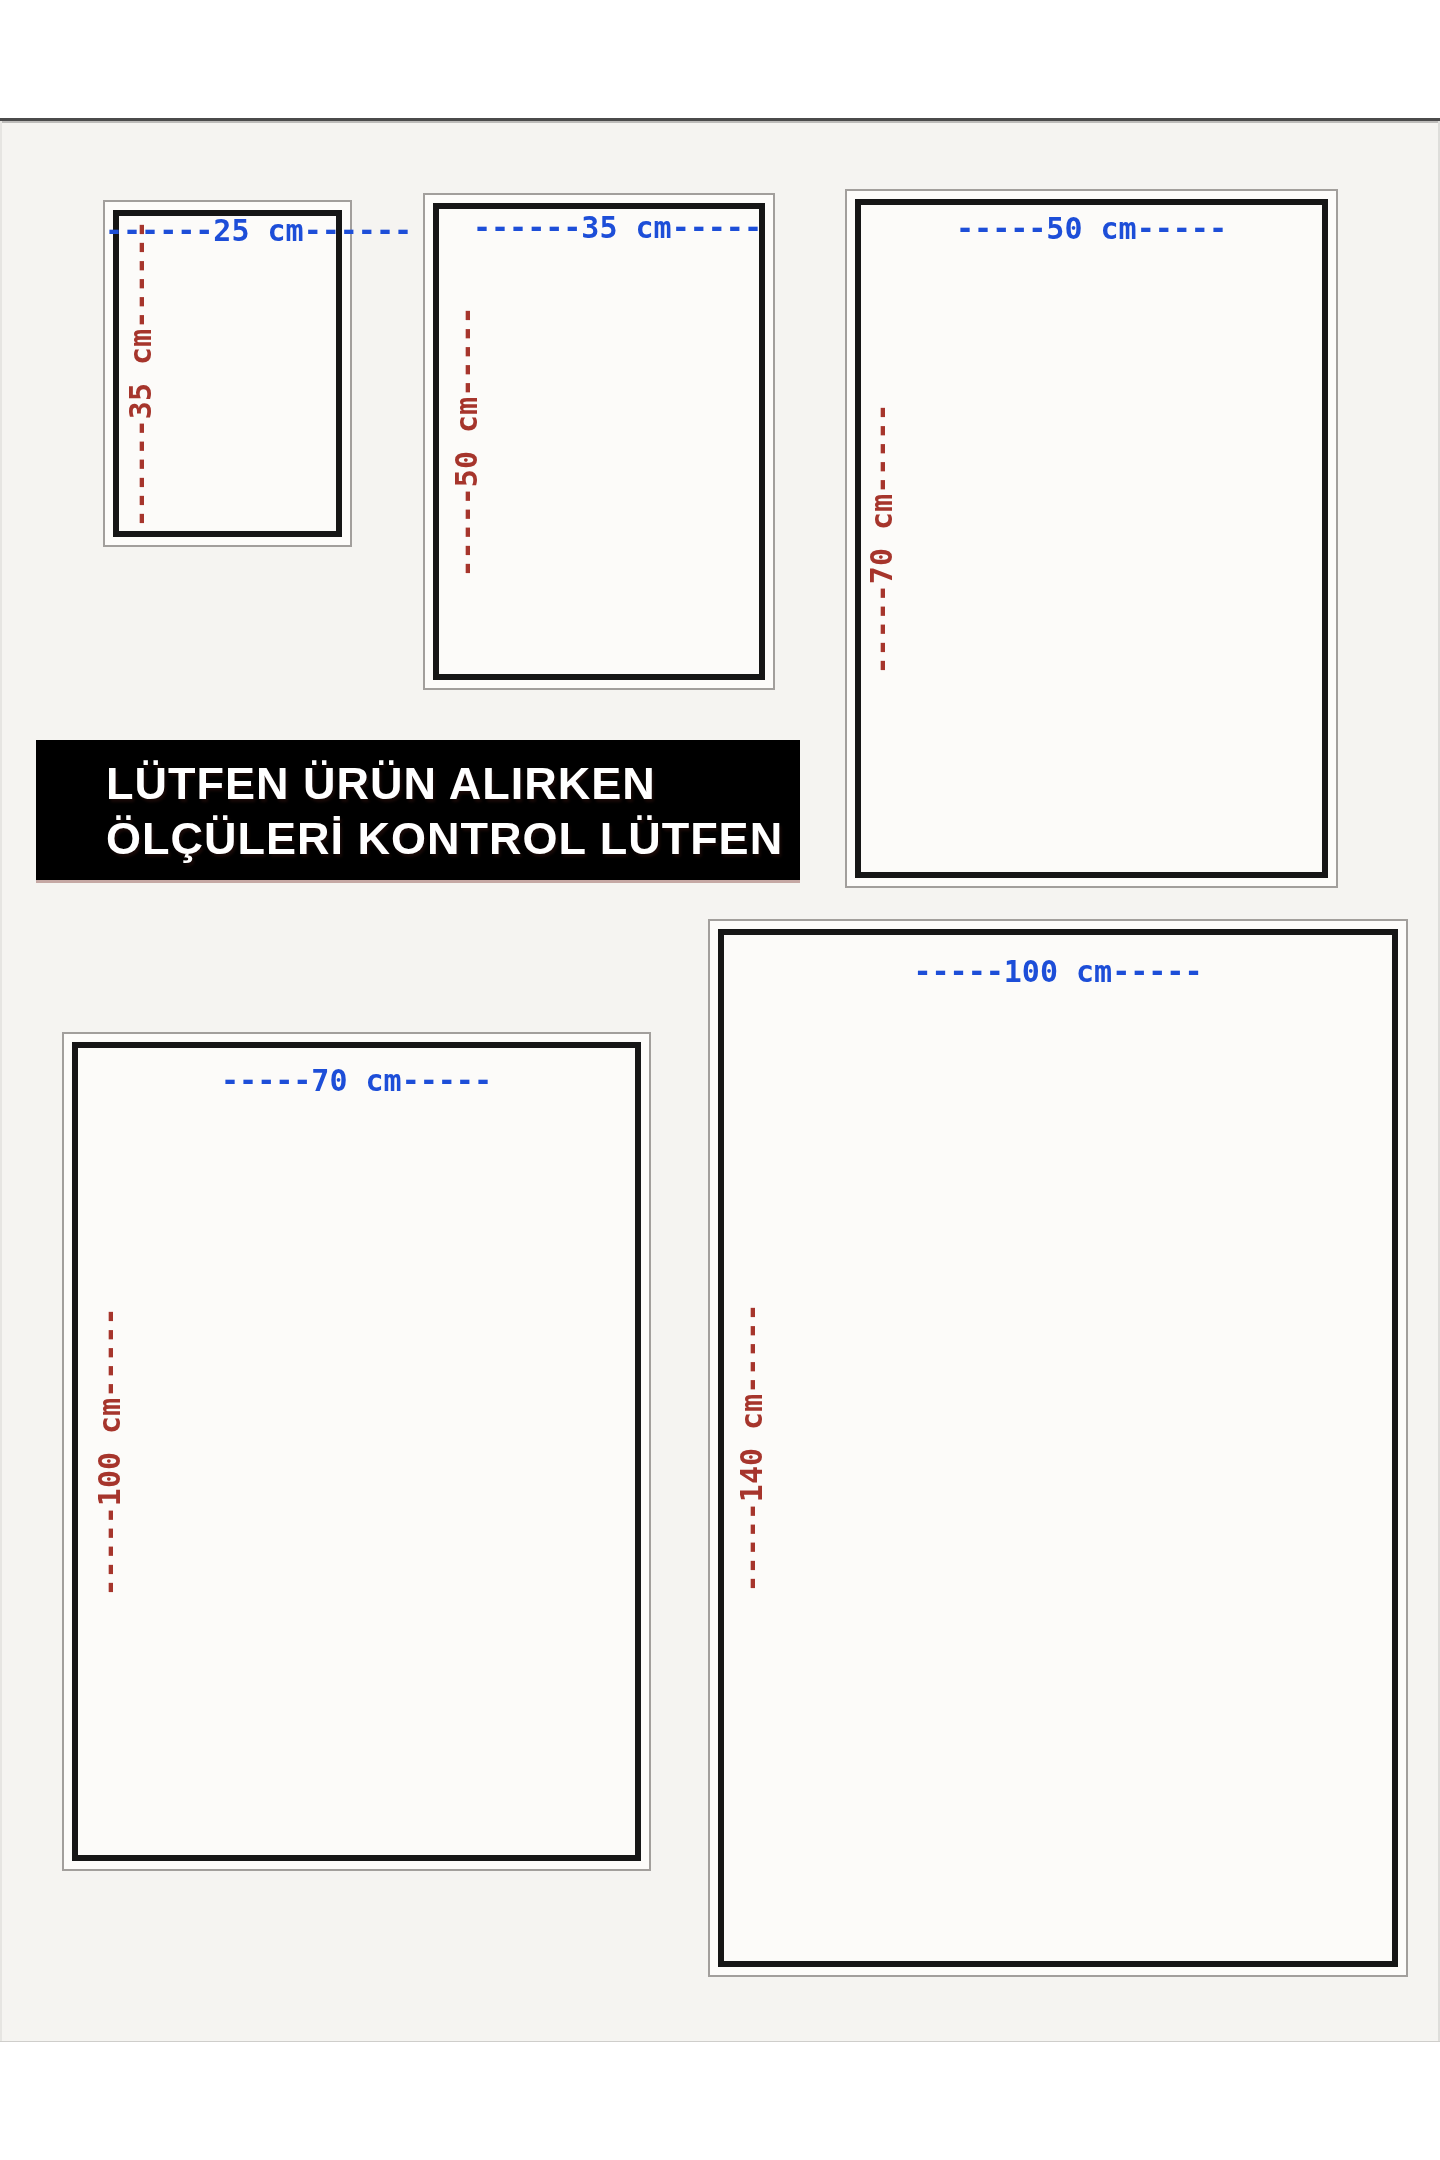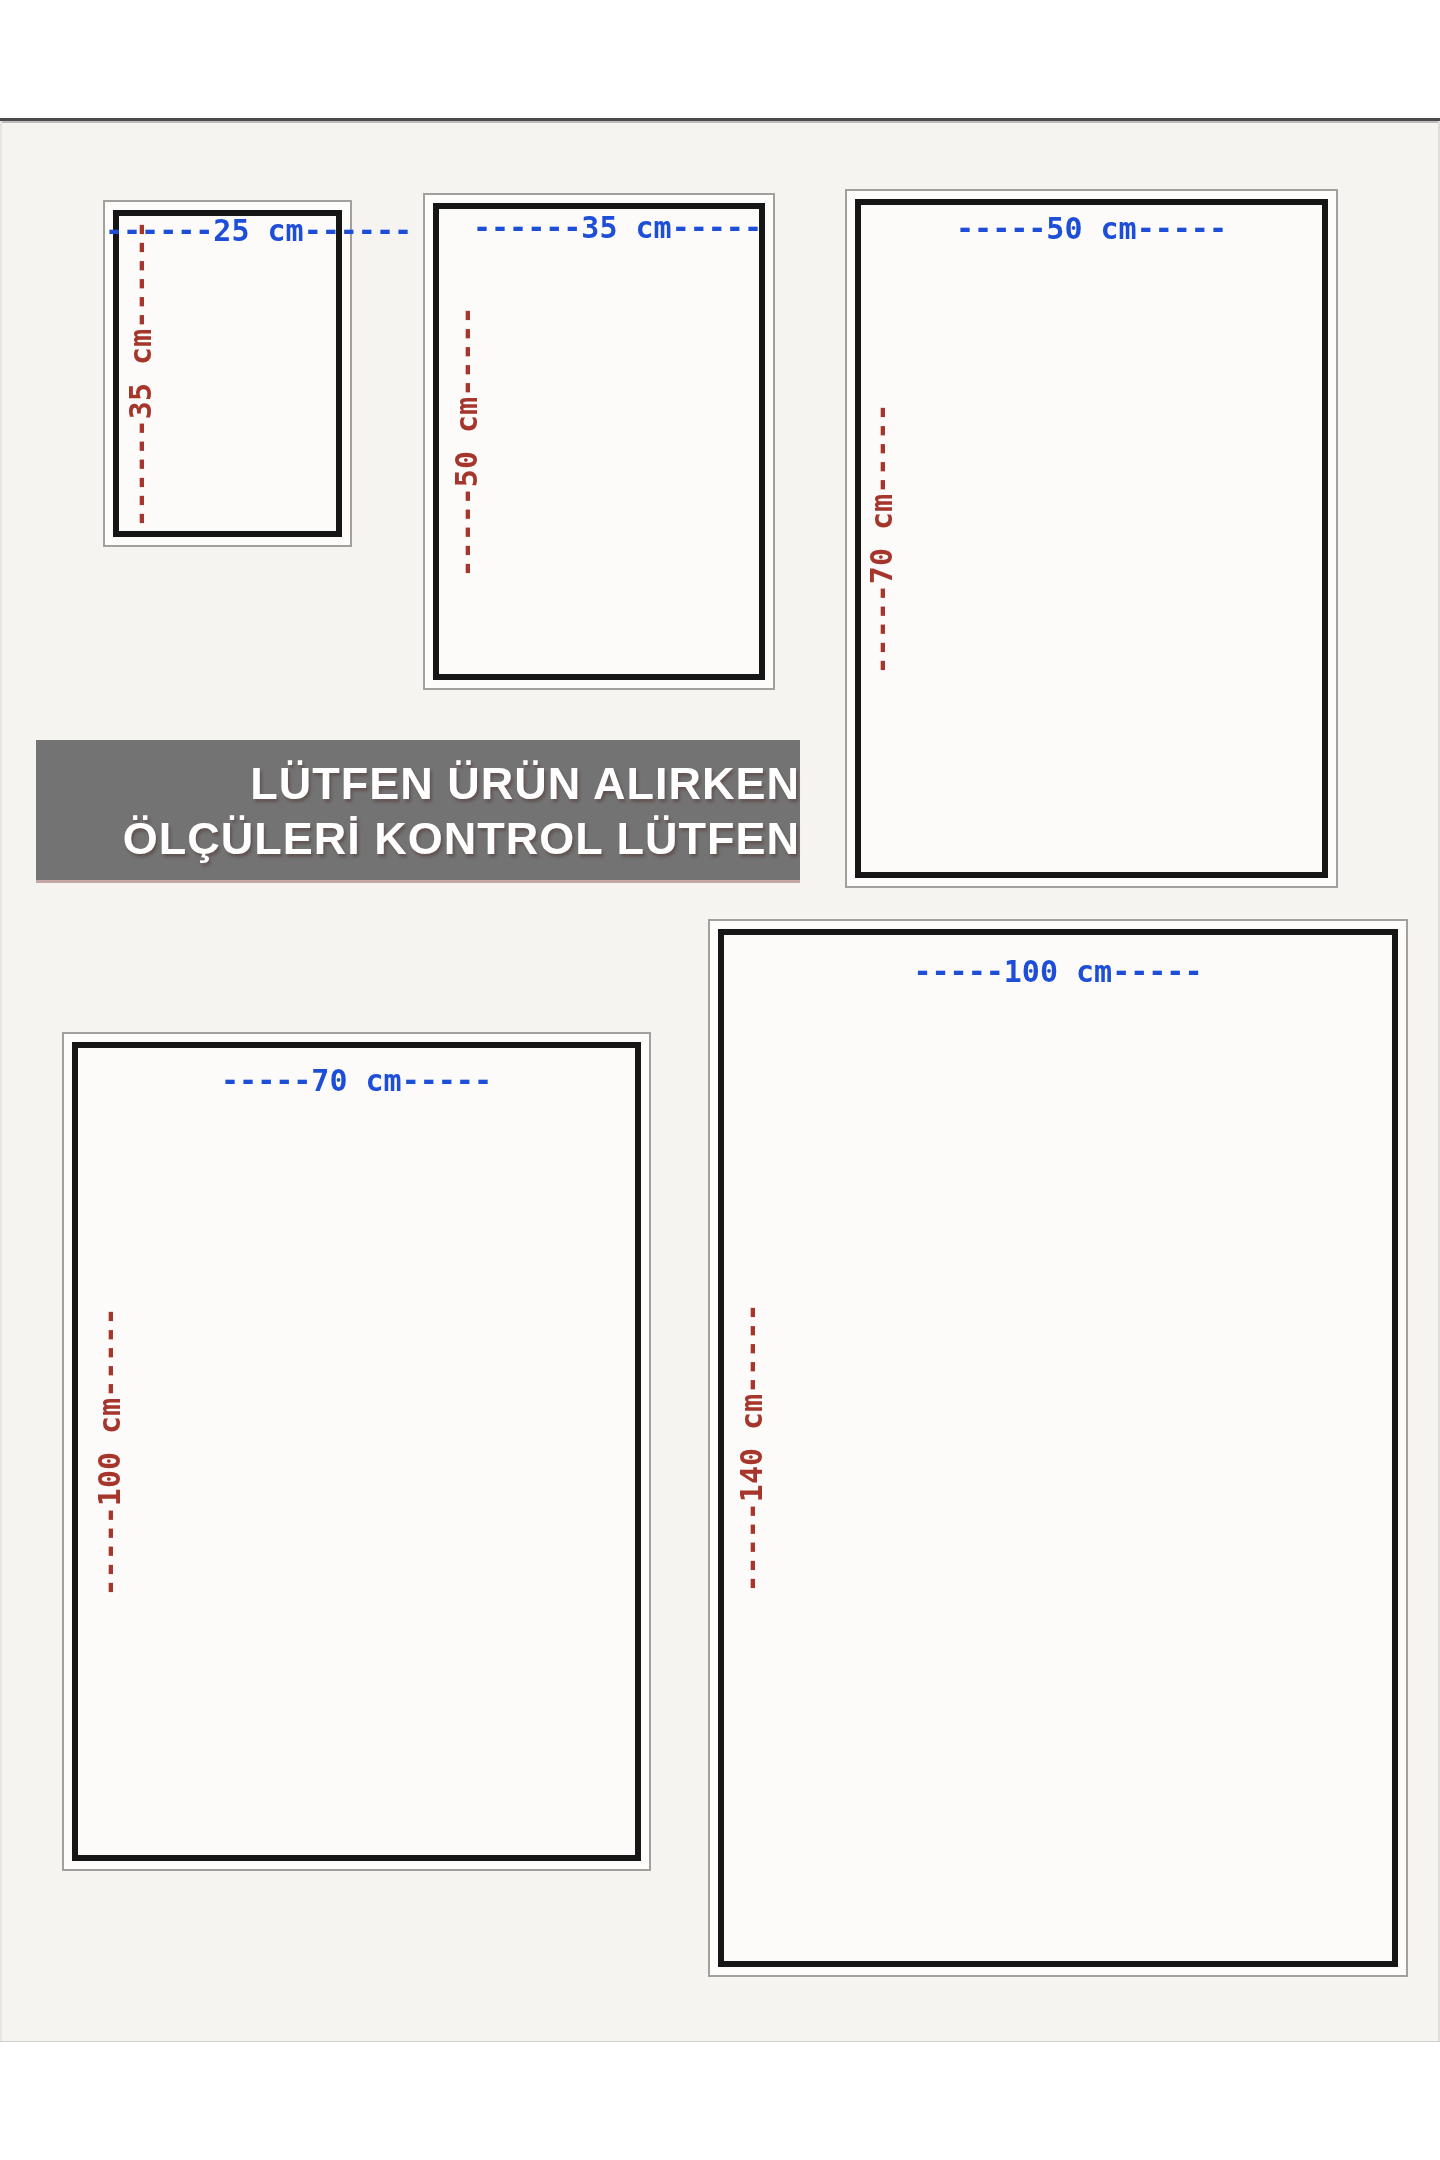--- a/index.html
+++ b/index.html
@@ -64,25 +64,24 @@
     white-space: nowrap;
     transform: translate(-50%, -50%) rotate(-90deg);
   }
   
   .banner {
     position: absolute;
     left: 36px;
     top: 740px;
     width: 764px;
     height: 140px;
-    background: #737373;
+    background: #000000;
     box-shadow: 0 3px 0 rgba(110, 25, 20, 0.35);
     padding: 16px 0 0 70px;
     box-sizing: border-box;
-    text-align: right;
   }
   .banner-line {
     color: #ffffff;
     font-weight: bold;
     font-size: 45px;
     line-height: 55px;
     letter-spacing: 1px;
     text-shadow: 2px 3px 3px rgba(70, 25, 20, 0.35);
     white-space: nowrap;
   }

